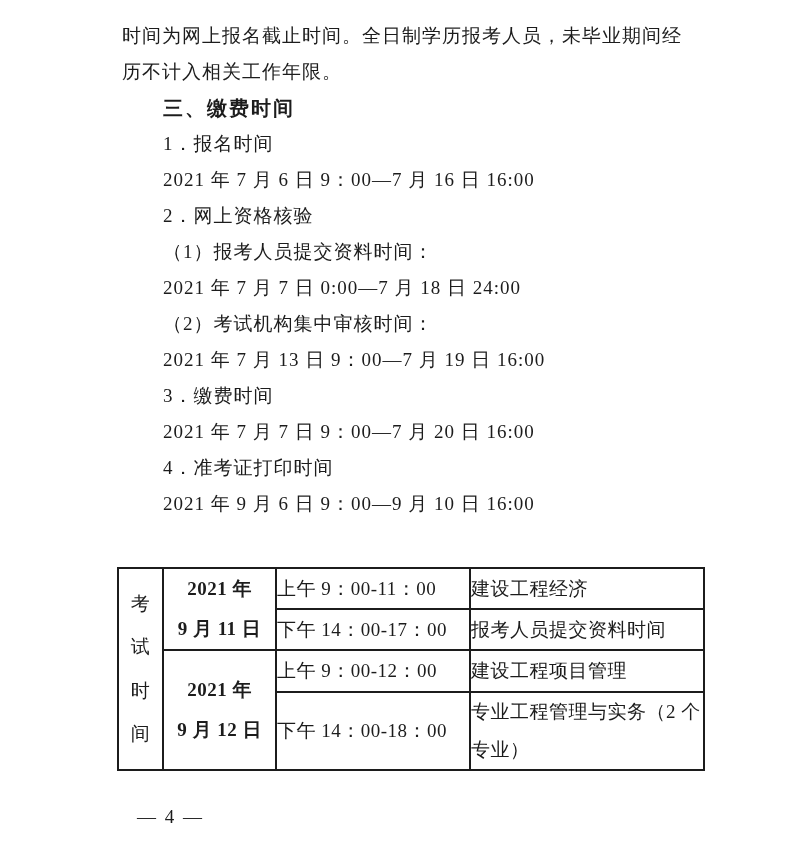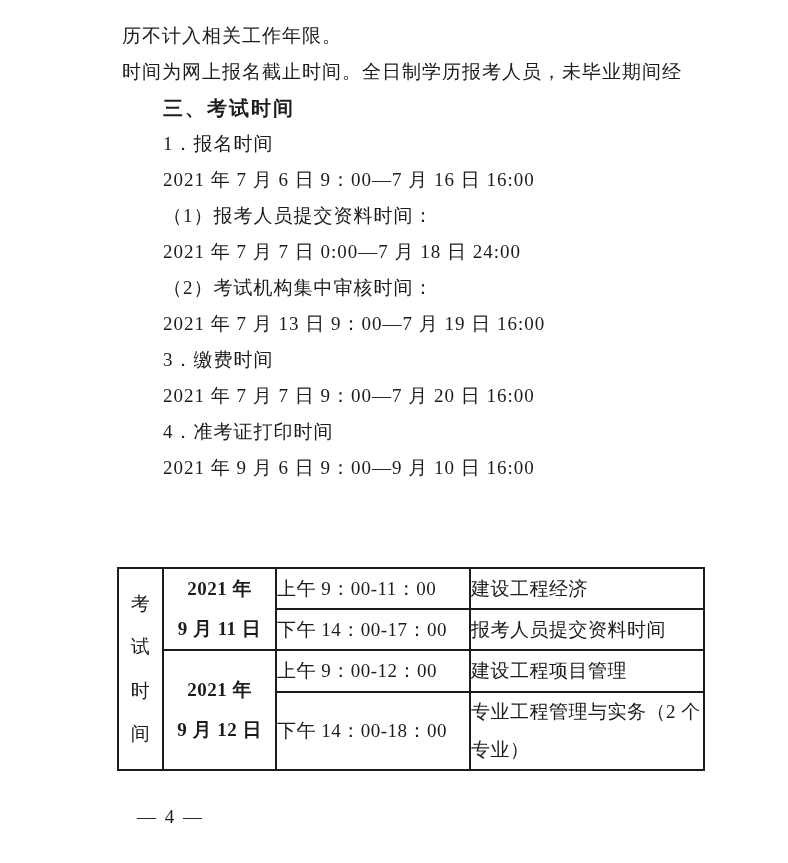--- a/index.html
+++ b/index.html
@@ -85,25 +85,26 @@
     letter-spacing: 2px;
     white-space: nowrap;
   }
 </style>
 </head>
 <body>
 
 <div class="page">
 
   <div class="doc-body">
+    <div class="line">时间为网上报名截止时间。全日制学历报考人员，未毕业期间经</div>
     <div class="line">历不计入相关工作年限。</div>
-    <div class="line">时间为网上报名截止时间。全日制学历报考人员，未毕业期间经</div>
-    <div class="line indent heading">三、考试时间</div>
+    <div class="line indent heading">三、缴费时间</div>
     <div class="line indent">1．报名时间</div>
     <div class="line indent">2021 年 7 月 6 日 9：00—7 月 16 日 16:00</div>
+    <div class="line indent">2．网上资格核验</div>
     <div class="line indent">（1）报考人员提交资料时间：</div>
     <div class="line indent">2021 年 7 月 7 日 0:00—7 月 18 日 24:00</div>
     <div class="line indent">（2）考试机构集中审核时间：</div>
     <div class="line indent">2021 年 7 月 13 日 9：00—7 月 19 日 16:00</div>
     <div class="line indent">3．缴费时间</div>
     <div class="line indent">2021 年 7 月 7 日 9：00—7 月 20 日 16:00</div>
     <div class="line indent">4．准考证打印时间</div>
     <div class="line indent">2021 年 9 月 6 日 9：00—9 月 10 日 16:00</div>
   </div>
 

